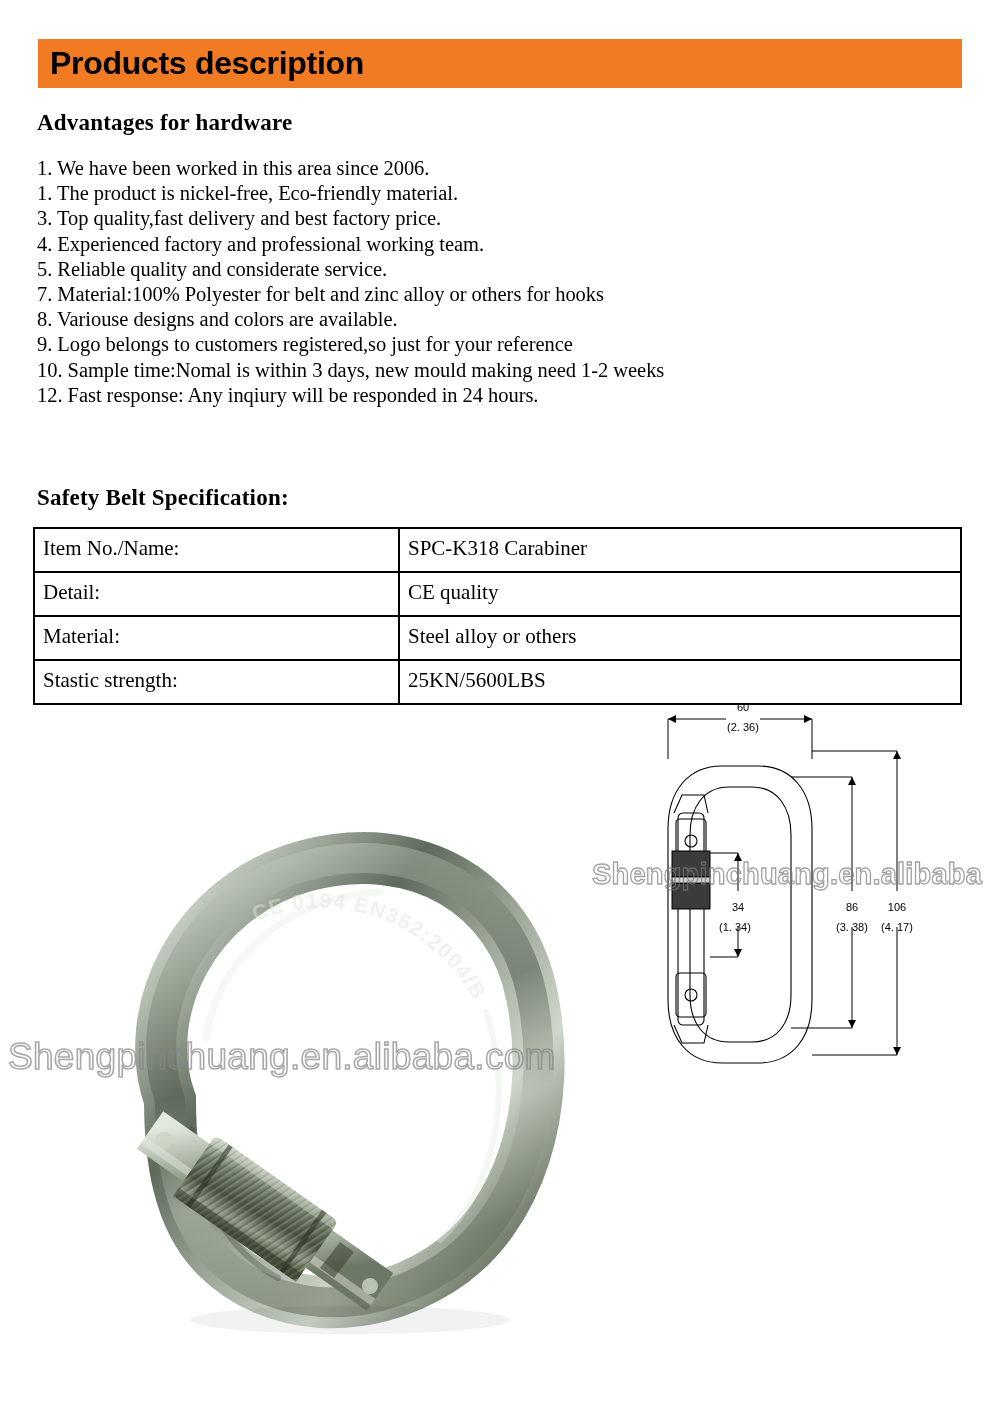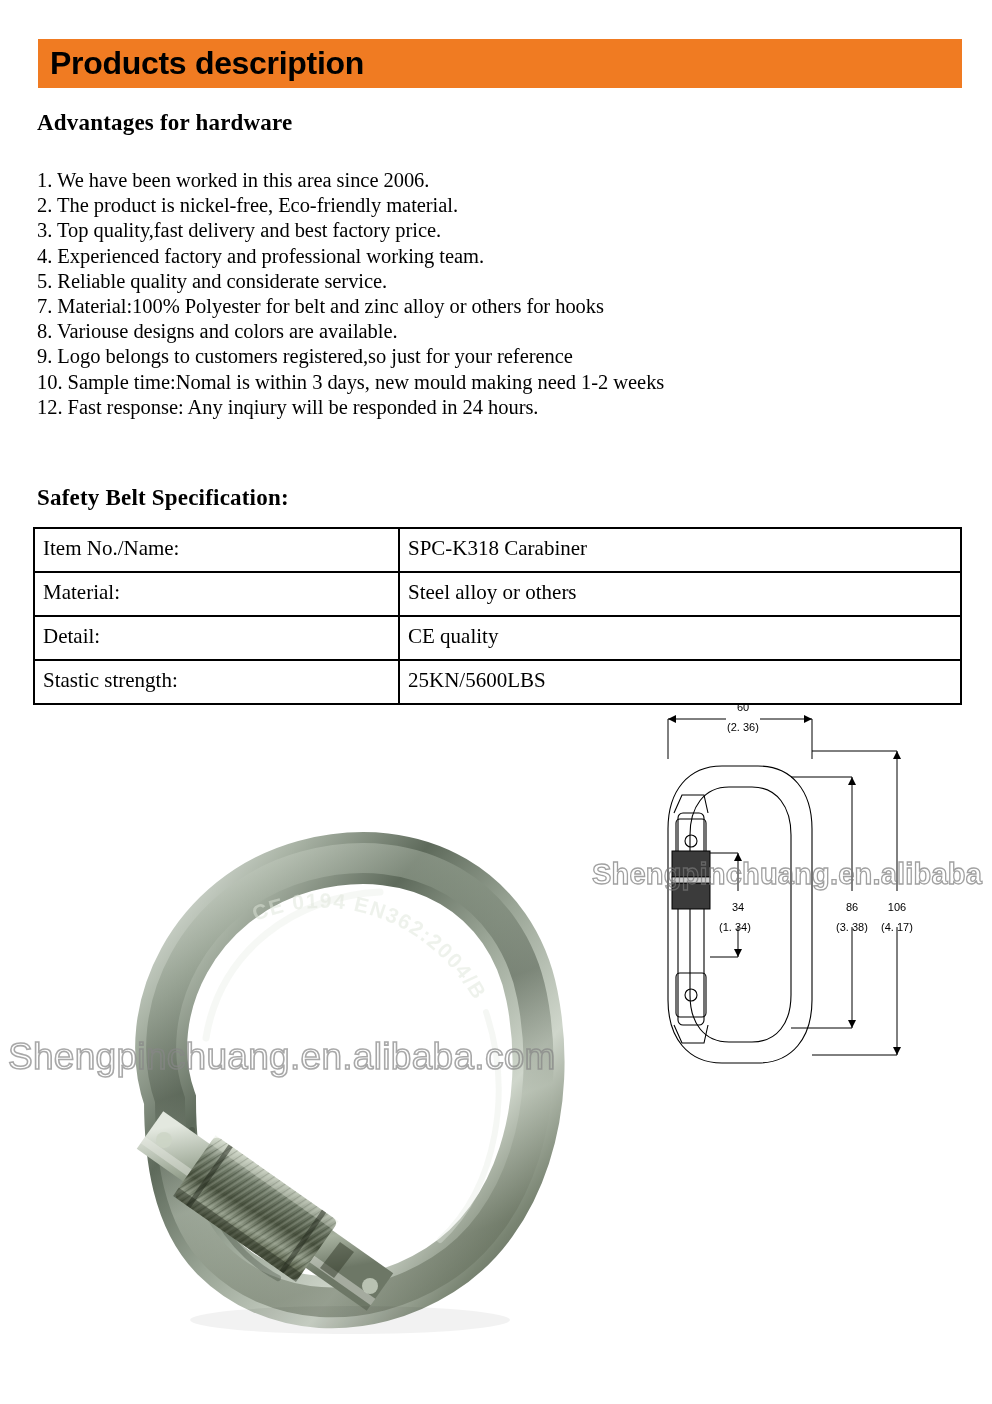--- a/index.html
+++ b/index.html
@@ -47,21 +47,21 @@
     letter-spacing: 0.2px;
     white-space: nowrap;
   }
   #adv-heading { top: 110px; }
   #spec-heading { top: 479px; margin-top: 6px; }
 
   
   .adv-list {
     position: absolute;
     left: 37px;
-    top: 168px;
+    top: 156px;
     width: 700px;
     list-style: none;
     margin: 0;
     padding: 0;
   }
   .adv-list li {
     font-size: 20.5px;
     line-height: 25.2px;
     white-space: nowrap;
     letter-spacing: -0.05px;
@@ -136,46 +136,46 @@
 <body>
 
 <div class="banner">
   <div class="banner-title">Products description</div>
 </div>
 
 <div class="section-heading" id="adv-heading">Advantages for hardware</div>
 
 <ul class="adv-list">
   <li>1. We have been worked in this area since 2006.</li>
-  <li>2. The product is nickel-free, Eco-friendly material.</li>
+  <li>1. The product is nickel-free, Eco-friendly material.</li>
   <li>3. Top quality,fast delivery and best factory price.</li>
   <li>4. Experienced factory and professional working team.</li>
   <li>5. Reliable quality and considerate service.</li>
   <li>7. Material:100% Polyester for belt and zinc alloy or others for hooks</li>
   <li>8. Variouse designs and colors are available.</li>
   <li>9. Logo belongs to customers registered,so just for your reference</li>
   <li>10. Sample time:Nomal is within 3 days, new mould making need 1-2 weeks</li>
   <li>12. Fast response: Any inqiury will be responded in 24 hours.</li>
 </ul>
 
 <div class="section-heading" id="spec-heading">Safety Belt Specification:</div>
 
 <table class="spec-table">
   <tbody>
     <tr>
       <td class="label-col">Item No./Name:</td>
       <td>SPC-K318 Carabiner</td>
     </tr>
     <tr>
+      <td class="label-col">Detail:</td>
+      <td>CE quality</td>
+    </tr>
+    <tr>
       <td class="label-col">Material:</td>
       <td>Steel alloy or others</td>
-    </tr>
-    <tr>
-      <td class="label-col">Detail:</td>
-      <td>CE quality</td>
     </tr>
     <tr>
       <td class="label-col">Stastic strength:</td>
       <td>25KN/5600LBS</td>
     </tr>
   </tbody>
 </table>
 
 <div class="photo-area">
   <svg width="600" height="560" viewBox="0 0 600 560">

